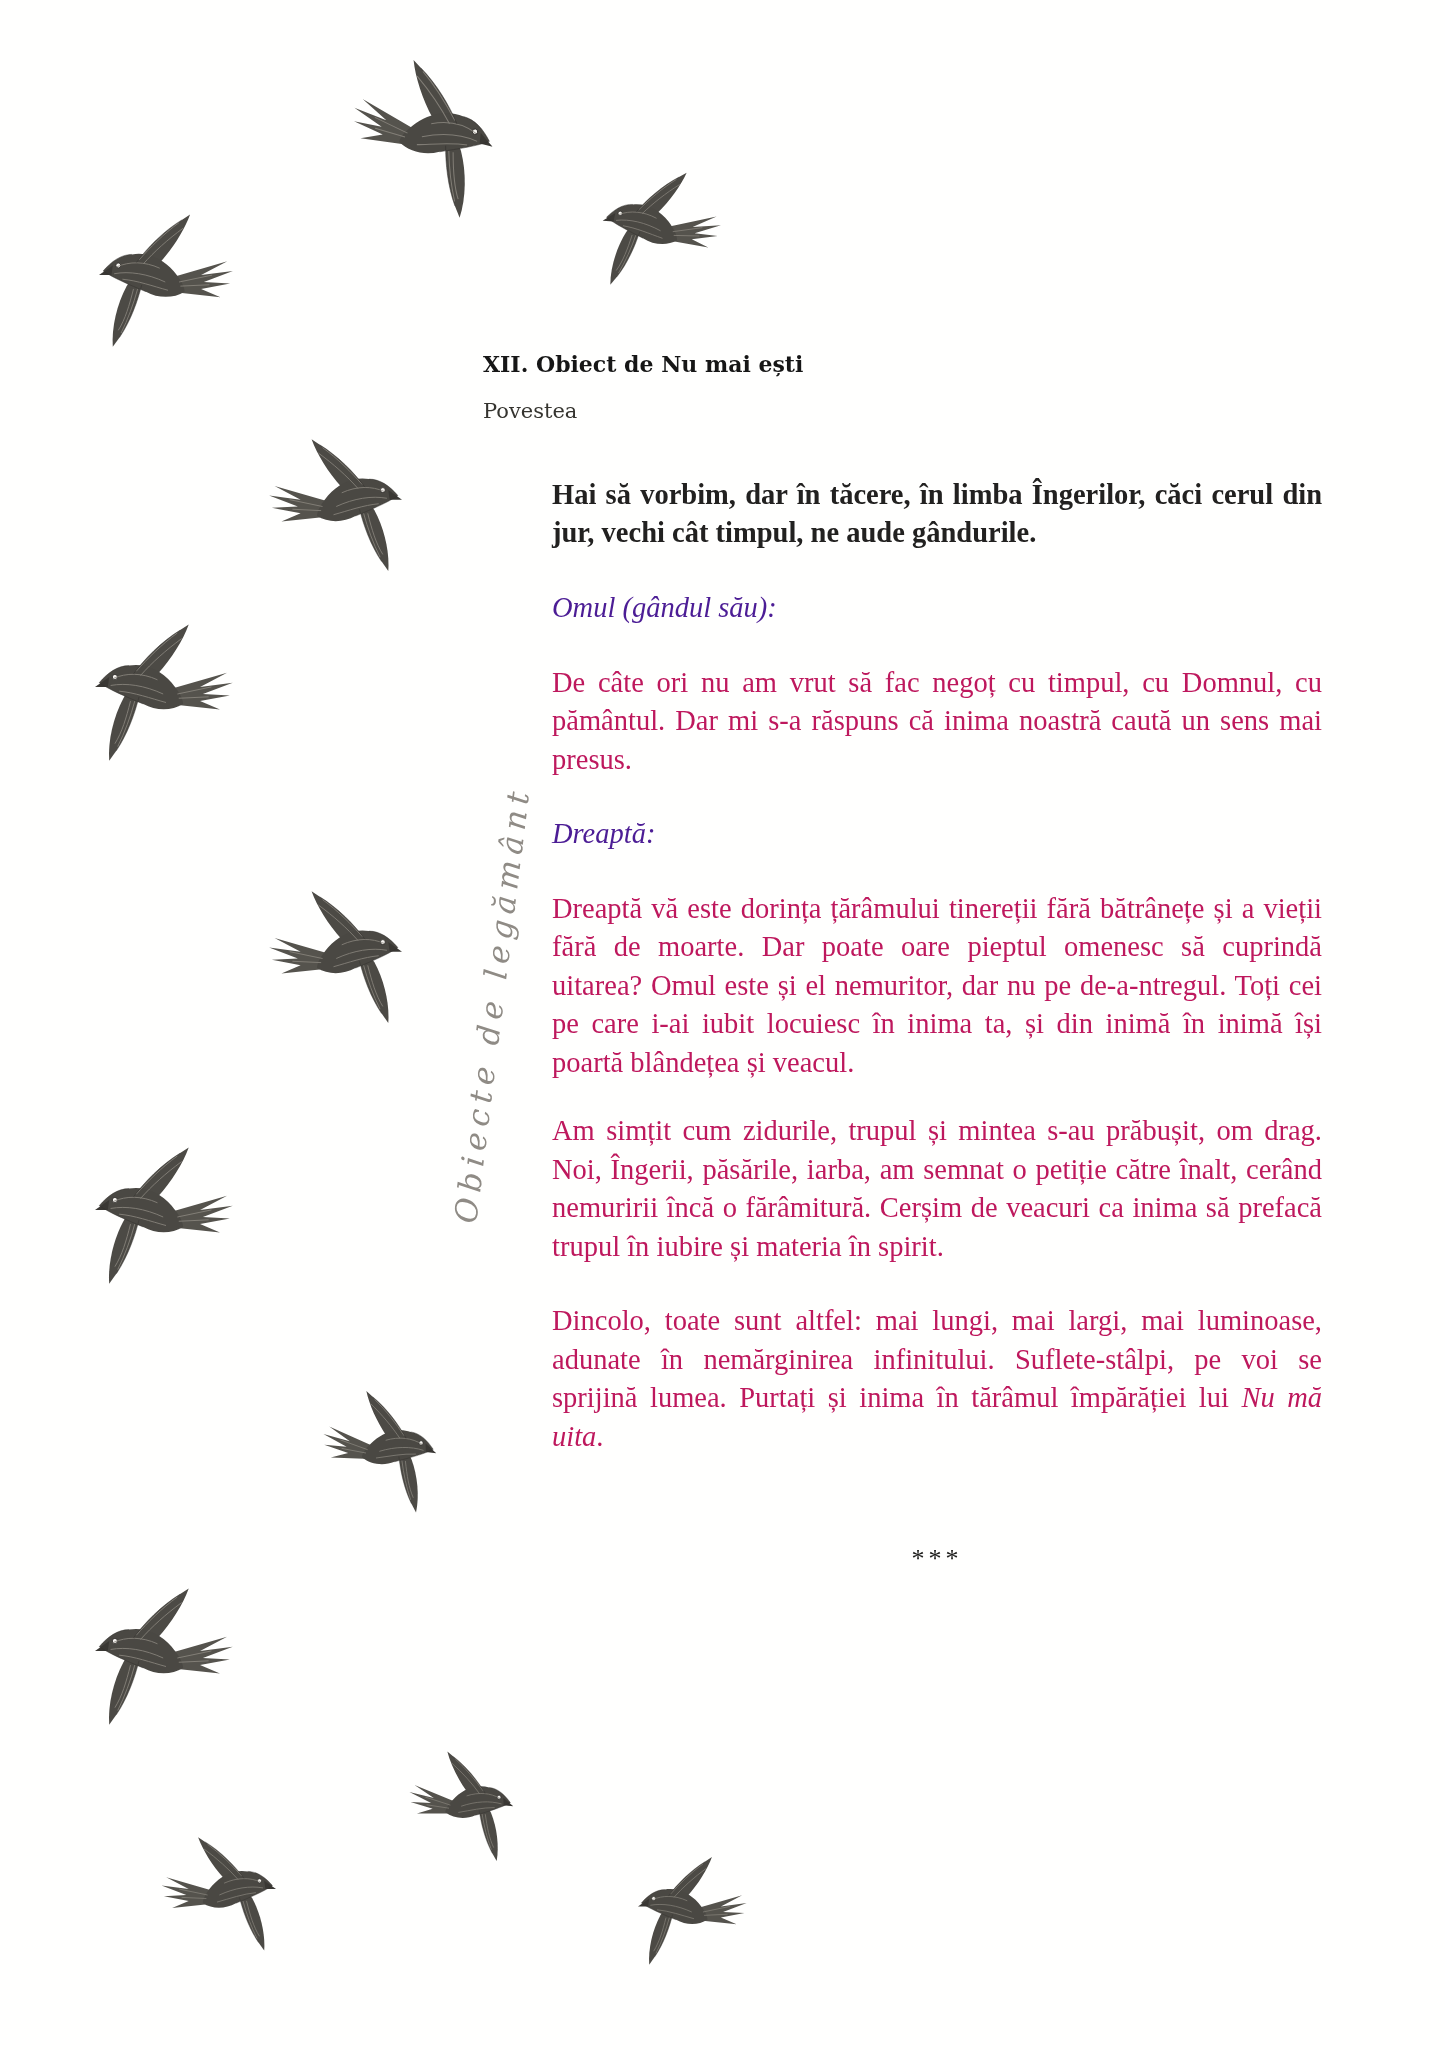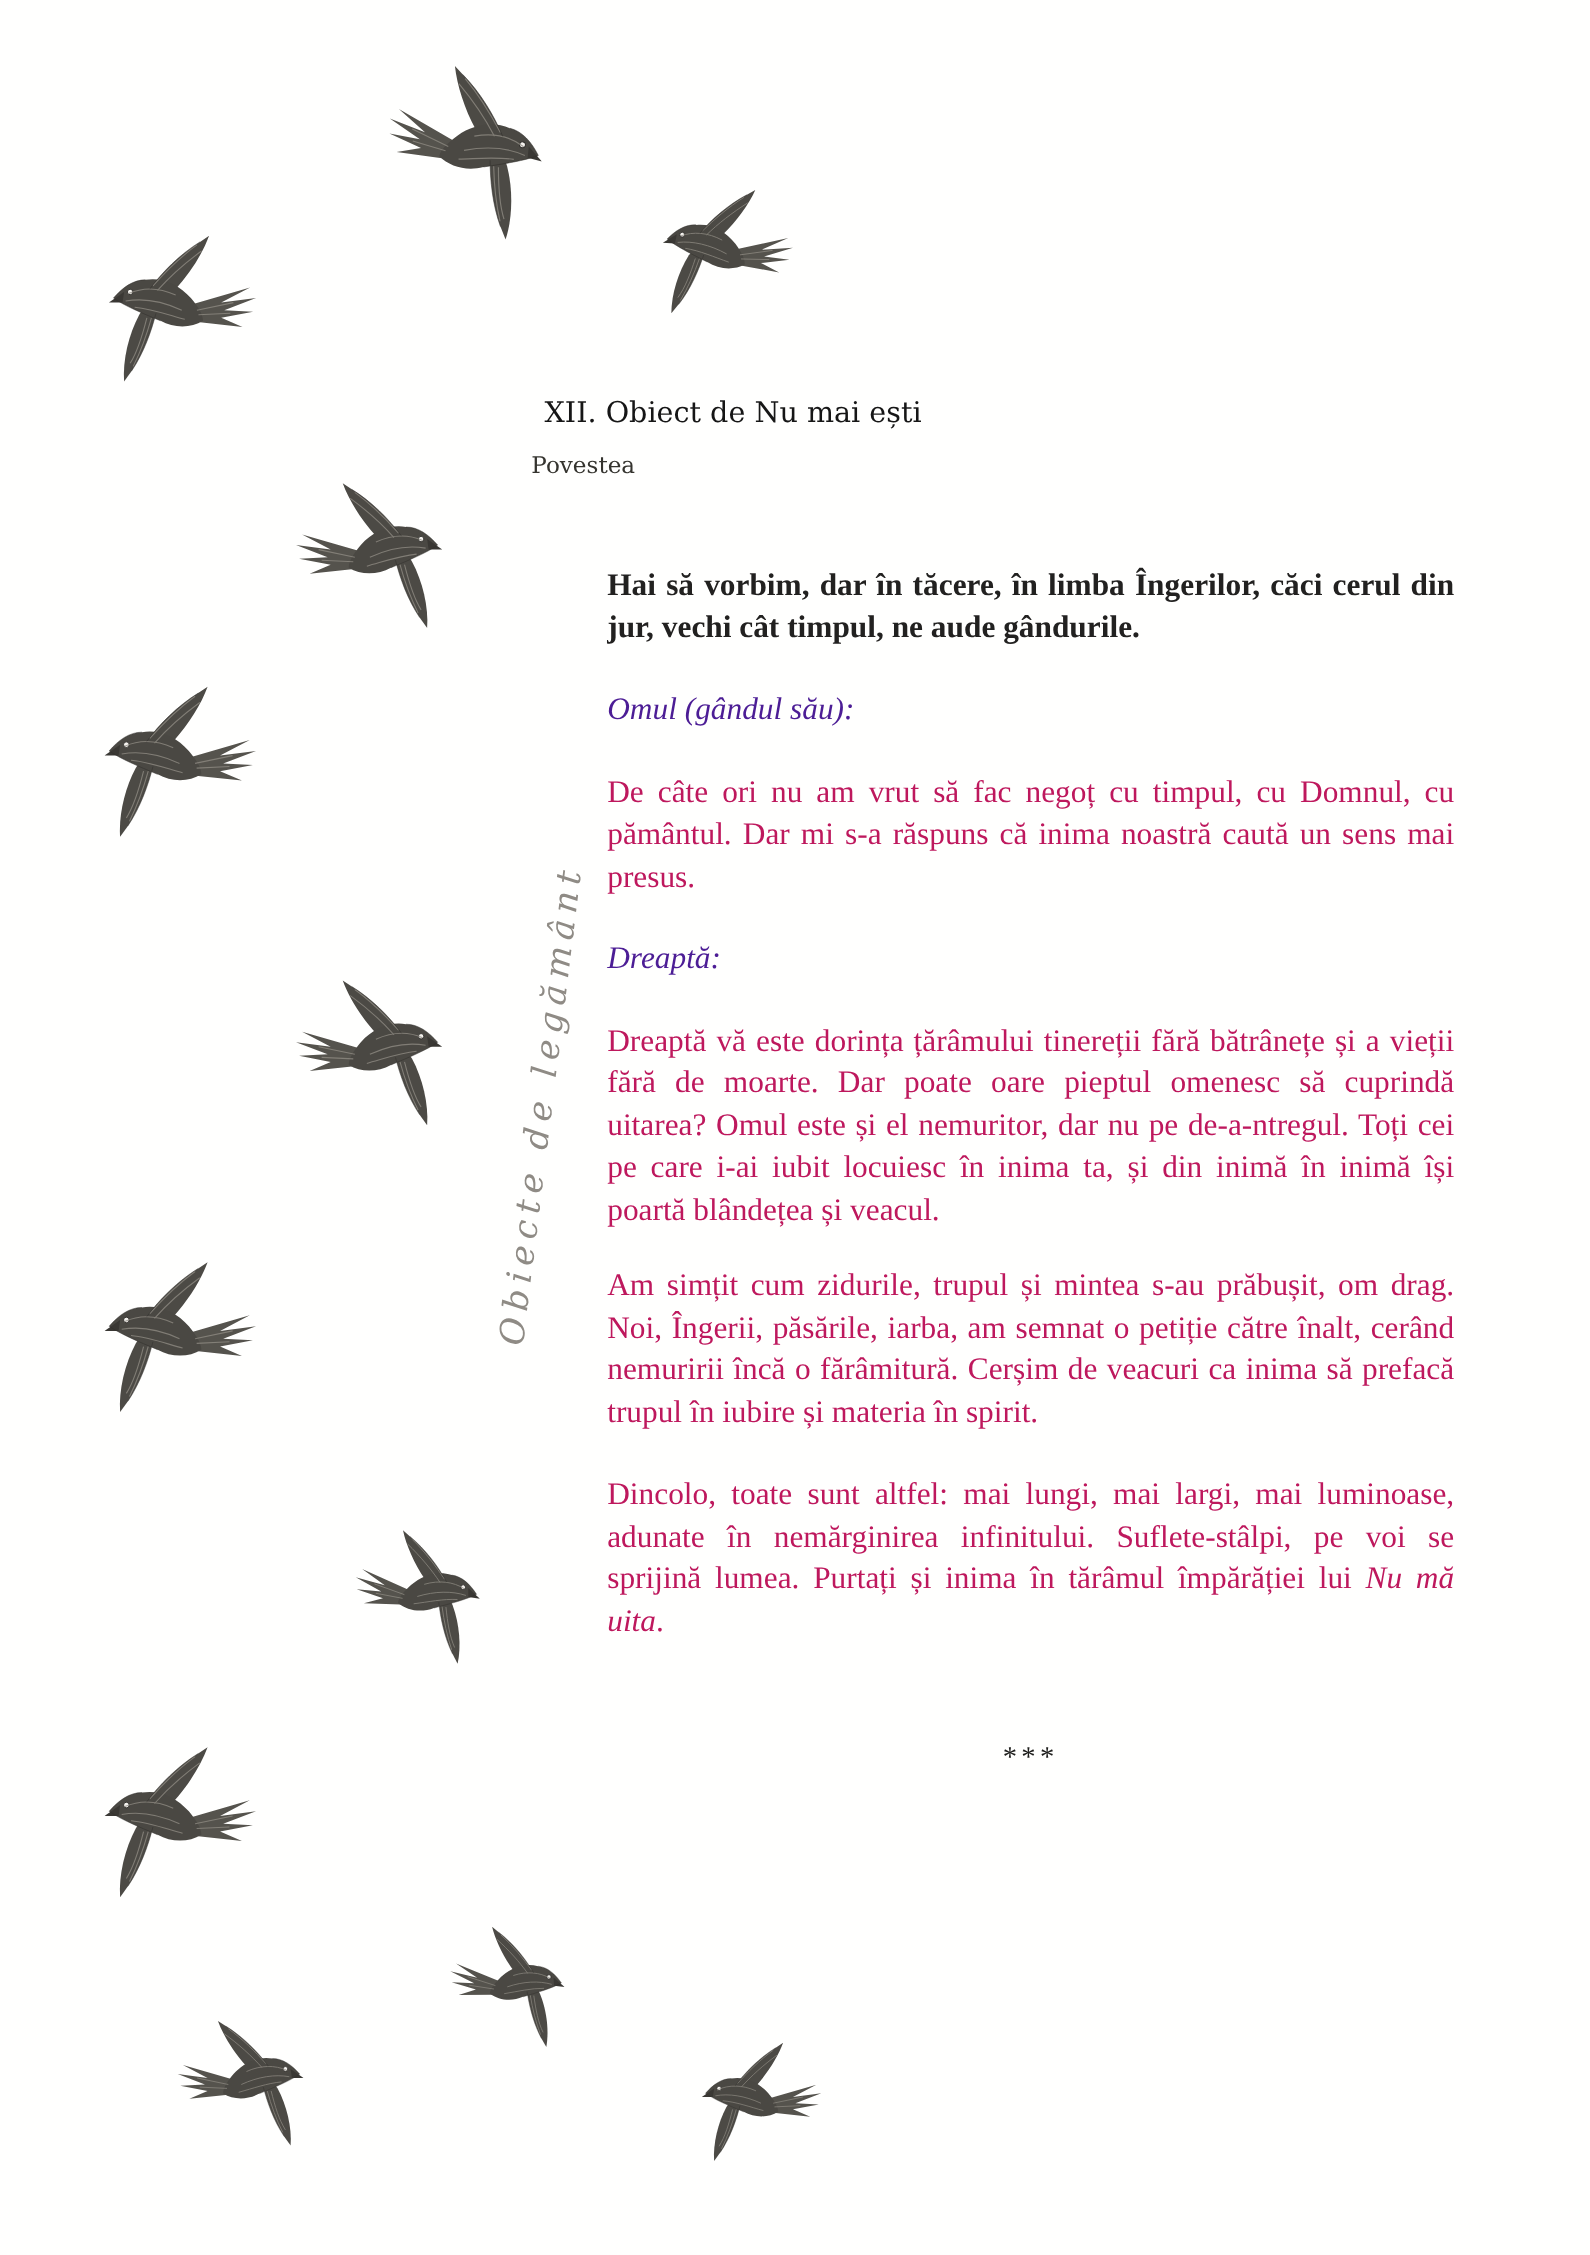--- a/index.html
+++ b/index.html
@@ -7,31 +7,31 @@
     position:relative;
     width:1445px;height:2050px;
     background:#fffffe;
     overflow:hidden;
     font-family:"Liberation Serif", serif;
     color:#2b2a28;
   }
   
   .title-block{position:absolute;left:483px;top:347px;width:600px;}
   .title-block h1{
-    margin:12px;font-family:"DejaVu Serif", serif;
-    font-size:26px;line-height:34px;font-weight:normal;color:#161616;
+    margin:0;font-family:"DejaVu Serif", serif;
+    font-size:22px;line-height:34px;font-weight:bold;color:#161616;
     letter-spacing:0px;
   }
   .title-block .subtitle{
     margin-top:18px;font-family:"DejaVu Serif", serif;
     font-size:21px;color:#35342f;font-weight:400;
   }
   
   .text-column{
-    position:absolute;left:552px;top:514px;width:770px;
+    position:absolute;left:552px;top:476px;width:770px;
     font-size:28.5px;line-height:38.5px;
     text-align:justify;
   }
   .text-column p{margin:0 0 36px 0;}
   p.lead{font-weight:bold;line-height:38px;margin-bottom:37px;color:#222120;}
   p.speaker{font-style:italic;text-align:left;margin-bottom:36px;color:#4c1d95;}
   p.body-par{color:#be185d;}
   p.par-gap-small{margin-bottom:30px;}
   p.par-gap-large{margin-bottom:42px;}
   .closing em{font-style:italic;}

